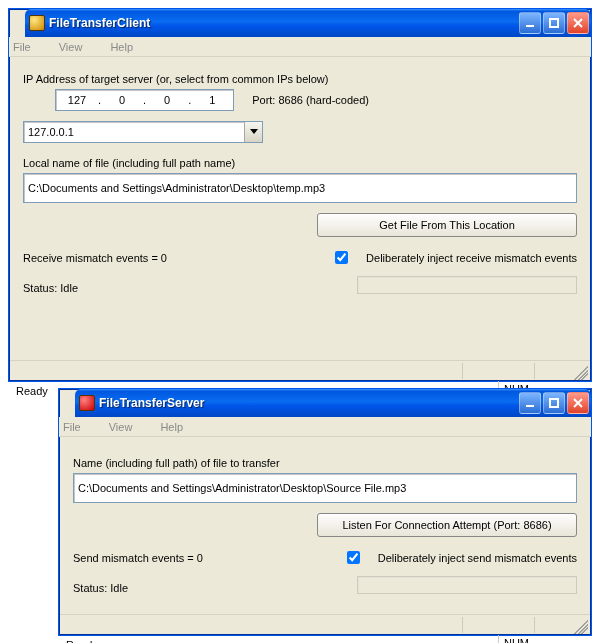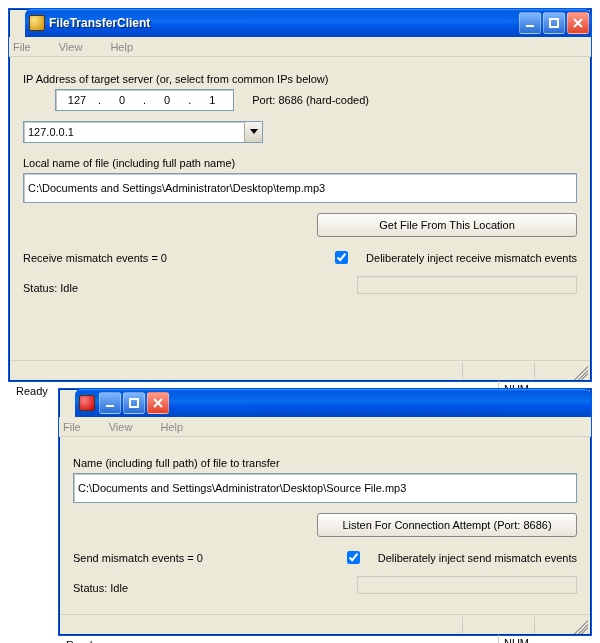--- a/index.html
+++ b/index.html
@@ -267,20 +267,21 @@
     <div class="sb-cell"></div>
     <div class="sb-cell num">NUM</div>
     <div class="sb-cell"></div>
     <div class="grip"></div>
   </div>
 </div>
 
 <div class="window" style="left:58px; top:388px; width:534px; height:248px;">
   <div class="titlebar">
     <div class="app-icon srv"></div>
+    <div class="title-text">FileTransferServer</div>
     <div class="win-btns">
       <div class="win-btn min">
         <svg viewBox="0 0 10 10">
             <rect x="1" y="7" width="8" height="2" fill="#fff"></rect>
           </svg>
       </div>
       <div class="win-btn max">
         <svg viewBox="0 0 10 10">
             <rect x="1" y="1" width="8" height="8" fill="none" stroke="#fff" stroke-width="2"></rect>
           </svg>

